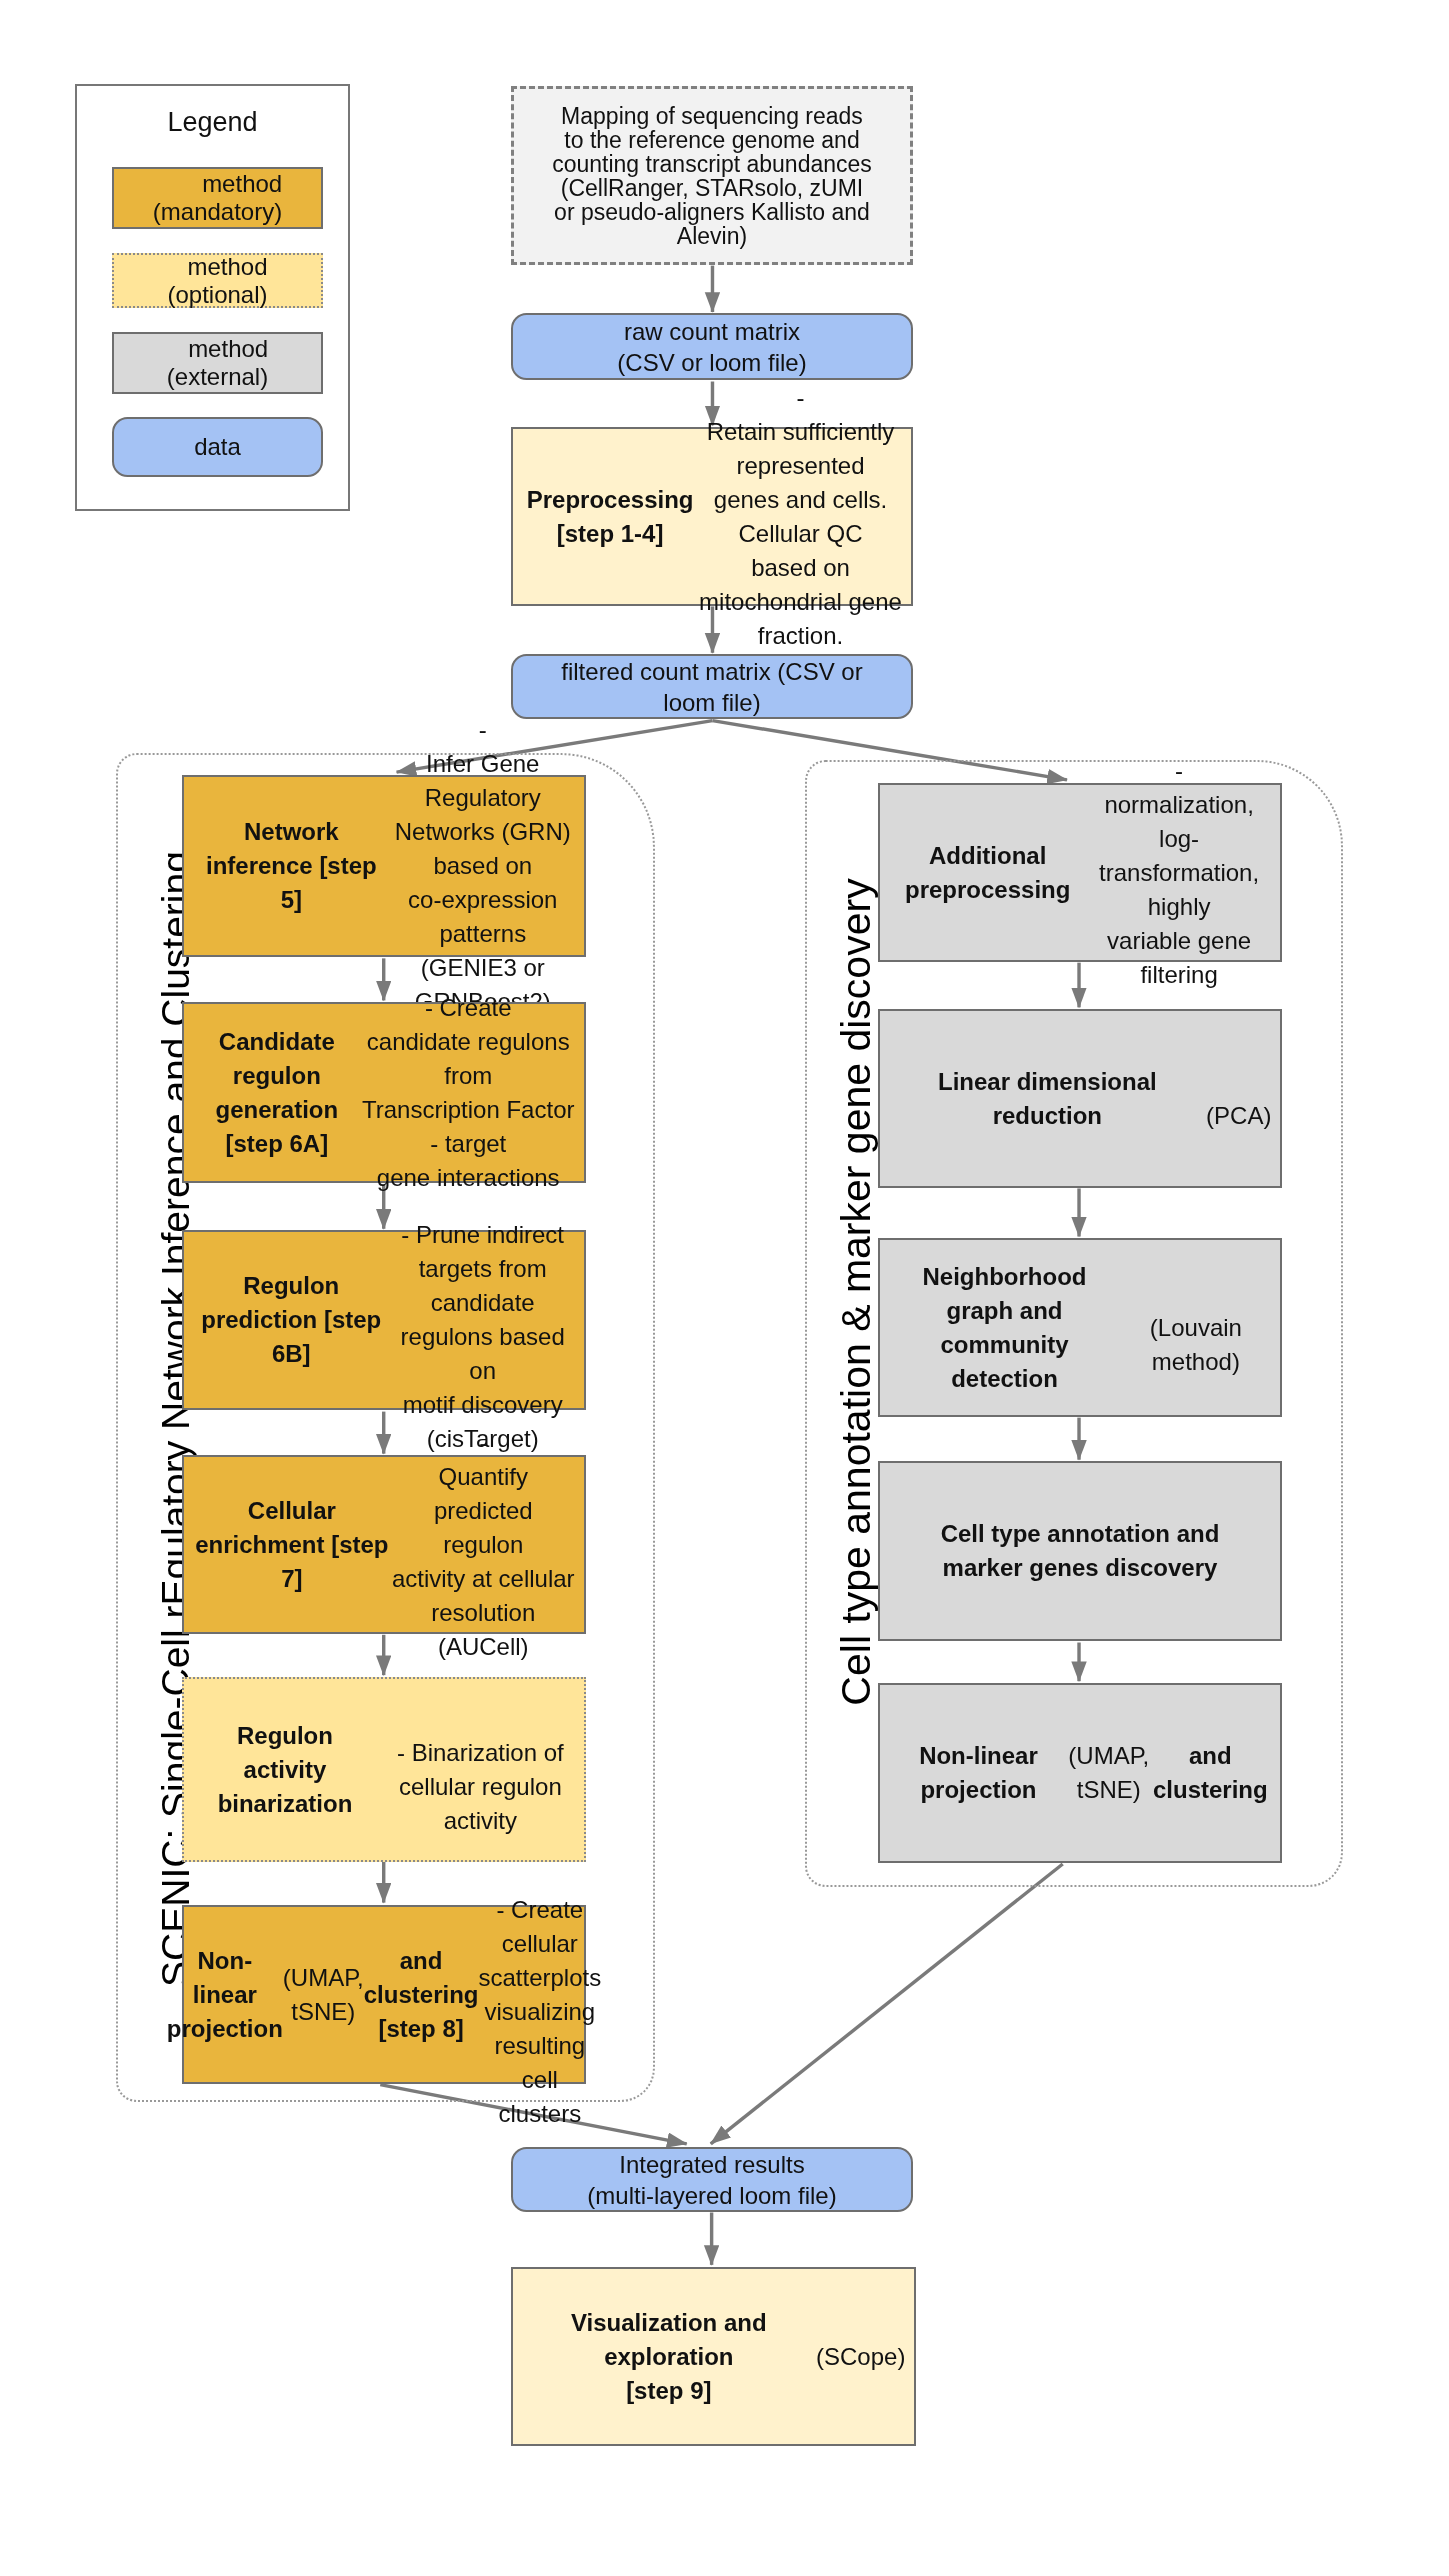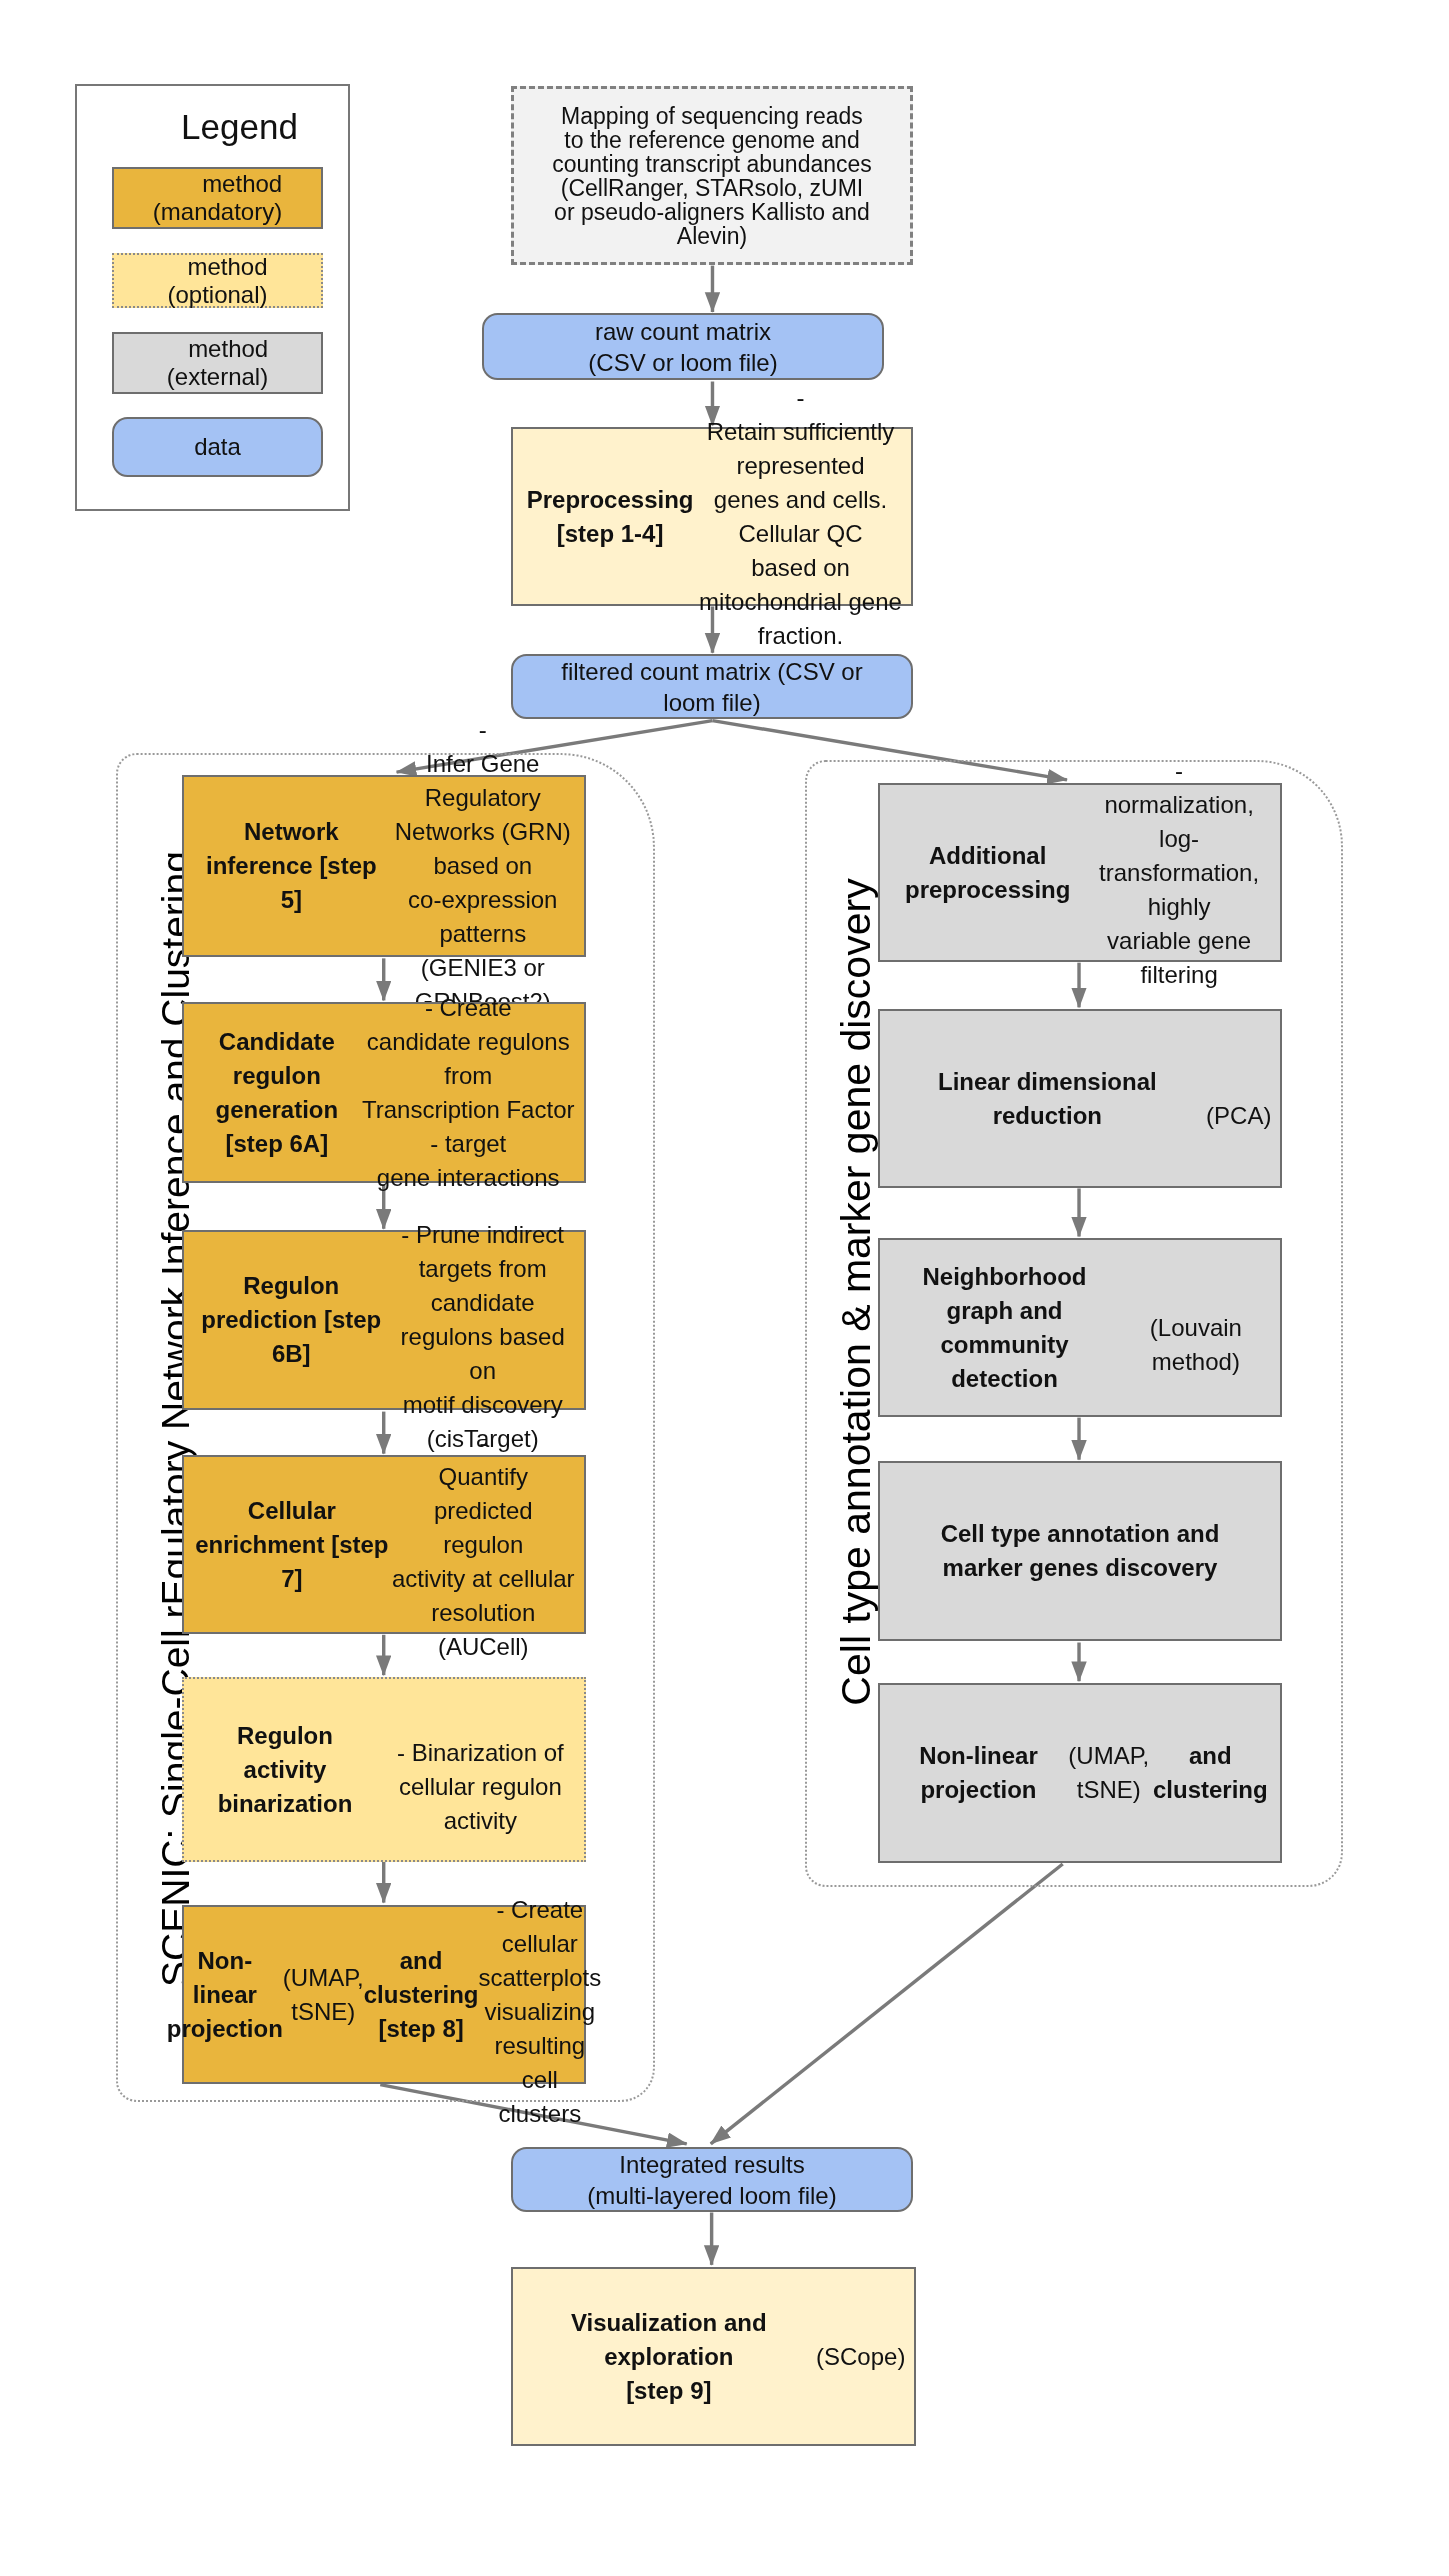--- a/index.html
+++ b/index.html
@@ -24,21 +24,21 @@
   .pill{background:var(--data,#A4C2F4);border:2.6px solid var(--border,#6e6e6e);border-radius:15.5px;line-height:31px;}
   .dashed{background:var(--dashed_bg,#F2F2F2);border:3.4px dashed #808080;font-size:23px;line-height:24px;}
   .frame{position:absolute;box-sizing:border-box;border:2.6px dotted var(--frame,#999);}
   .frame-left{border-radius:20.6px 94px 34px 20.6px;}
   .frame-right{border-radius:20.6px 86px 34px 20.6px;}
   .side-label{
     position:absolute;white-space:nowrap;transform:translate(-50%,-50%) rotate(-90deg);
     font-size:39px;color:#000;
   }
   .legend-frame{position:absolute;left:75px;top:84px;width:275px;height:427px;box-sizing:border-box;border:2.6px solid #777;background:#fff;}
-  .legend-title{position:absolute;top:20.6px;left:0;width:100%;text-align:center;font-size:35px;padding-left:27px;}
+  .legend-title{position:absolute;top:20.6px;left:0;width:100%;text-align:center;font-size:27px;}
   .legend-item{
     position:absolute;left:35px;width:211px;box-sizing:border-box;display:flex;align-items:center;justify-content:center;
     text-align:right;white-space:pre-line;font-size:24px;line-height:28px;
   }
 </style>
 </head>
 <body>
 
 <div class="canvas">
 
@@ -86,21 +86,21 @@
     </div>
   </div>
 
   <div class="node dashed" style="left:511px;top:86px;width:402px;height:179px;"><span>Mapping of sequencing reads
 to the reference genome and
 counting transcript abundances
 (CellRanger, STARsolo, zUMI
 or pseudo-aligners Kallisto and
 Alevin)</span></div>
 
-  <div class="node pill" style="left:482px;top:313px;width:402px;height:67px;"><span>raw count matrix
+  <div class="node pill" style="left:511px;top:313px;width:402px;height:67px;"><span>raw count matrix
 (CSV or loom file)</span></div>
 
   <div class="node cream" style="left:511px;top:427px;width:402px;height:179px;"><b>Preprocessing [step 1-4]</b><span> -
 Retain sufficiently represented
 genes and cells. Cellular QC
 based on mitochondrial gene
 fraction.</span></div>
 
   <div class="node pill" style="left:511px;top:654px;width:402px;height:65px;"><span>filtered count matrix (CSV or
 loom file)</span></div>

